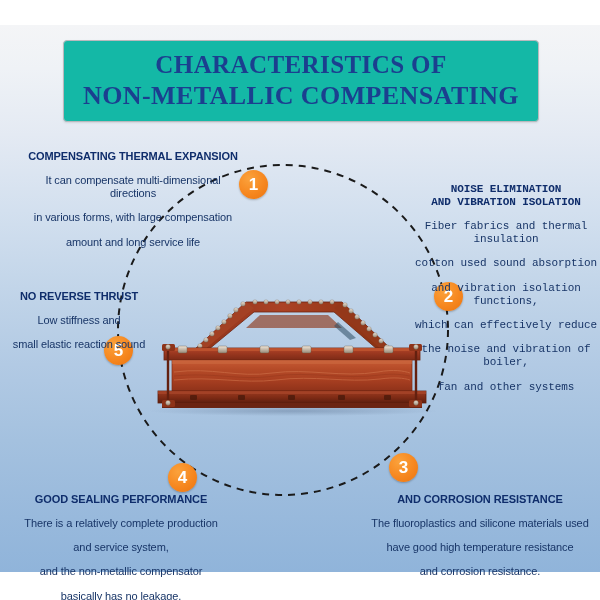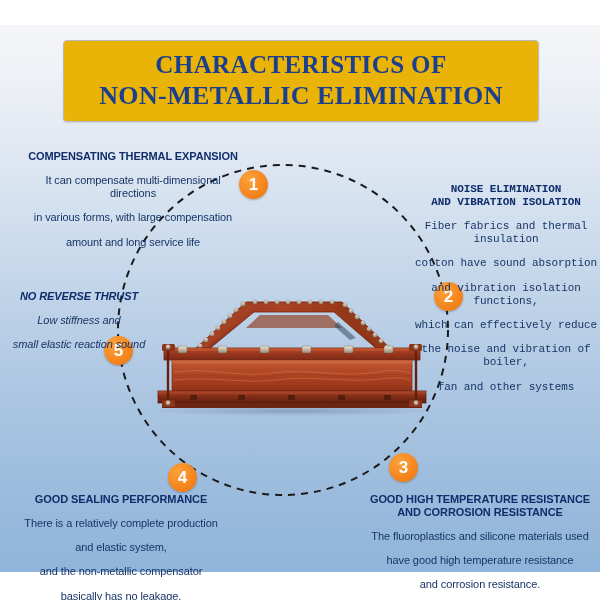--- a/index.html
+++ b/index.html
@@ -33,21 +33,21 @@
         #98b9dc 90%,
         #90b4da 100%);
   }
   
   #title-box {
     position: absolute;
     left: 63px;
     top: 40px;
     width: 474px;
     height: 80px;
-    background: #eab308;
+    background: #14b8a6;
     border: 1px solid #b9b9bd;
     border-radius: 4px;
     box-shadow: 0 1px 2px rgba(0,0,0,0.10);
     display: flex;
     flex-direction: column;
     align-items: center;
     justify-content: center;
   }
   #title-box .tline {
     font-family: "Liberation Serif", serif;
@@ -243,56 +243,55 @@
   </div>
 
   <div class="badge" style="left:239px; top:170px;">1</div>
   <div class="badge" style="left:434px; top:282px;">2</div>
   <div class="badge" style="left:389px; top:453px;">3</div>
   <div class="badge" style="left:168px; top:463px;">4</div>
   <div class="badge" style="left:104px; top:336px;">5</div>
 
   <div id="title-box">
     <div class="tline">CHARACTERISTICS OF</div>
-    <div class="tline l2">NON-METALLIC ELIMINATION</div>
+    <div class="tline l2">NON-METALLIC COMPENSATING</div>
   </div>
 
   <div class="block ctr" style="left:22px; top:150px; width:222px;">
     <div class="hd">COMPENSATING THERMAL EXPANSION</div>
     <div class="bd">It can compensate multi-dimensional directions</div>
     <div class="bd">in various forms, with large compensation</div>
     <div class="bd">amount and long service life</div>
   </div>
 
   <div class="block ctr" style="left:412px; top:183px; width:188px;font-family:Liberation Mono, monospace;">
     <div class="hd">NOISE ELIMINATION</div>
     <div class="hd">AND VIBRATION ISOLATION</div>
     <div class="bd">Fiber fabrics and thermal insulation</div>
-    <div class="bd">cotton have sound absorption</div>
+    <div class="bd">cotton used sound absorption</div>
     <div class="bd">and vibration isolation functions,</div>
     <div class="bd">which can effectively reduce</div>
     <div class="bd">the noise and vibration of boiler,</div>
     <div class="bd">fan and other systems</div>
   </div>
 
   <div class="block ctr" style="left:364px; top:493px; width:232px;">
-    <div class="hd">GOOD HIGH TEMPERATURE RESISTANCE</div>
     <div class="hd">AND CORROSION RESISTANCE</div>
     <div class="bd">The fluoroplastics and silicone materials used</div>
     <div class="bd">have good high temperature resistance</div>
     <div class="bd">and corrosion resistance.</div>
   </div>
 
   <div class="block ctr" style="left:18px; top:493px; width:206px;">
     <div class="hd">GOOD SEALING PERFORMANCE</div>
     <div class="bd">There is a relatively complete production</div>
-    <div class="bd">and elastic system,</div>
+    <div class="bd">and service system,</div>
     <div class="bd">and the non-metallic compensator</div>
     <div class="bd">basically has no leakage.</div>
   </div>
 
-  <div class="block ctr" style="left:4px; top:290px; width:150px;font-style:italic;">
+  <div class="block ctr" style="left:4px; top:290px; width:150px;">
     <div class="hd">NO REVERSE THRUST</div>
     <div class="bd">Low stiffness and</div>
     <div class="bd">small elastic reaction sound</div>
   </div>
 
 </div>
 
 </body></html>

